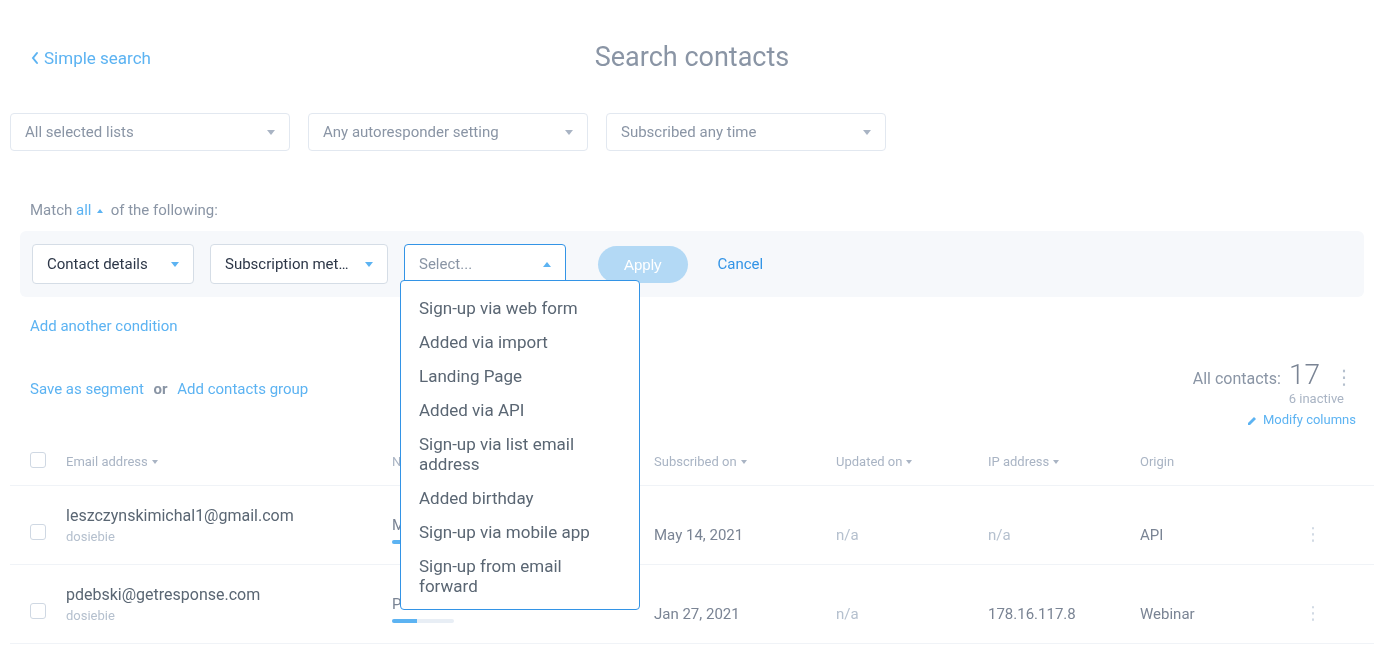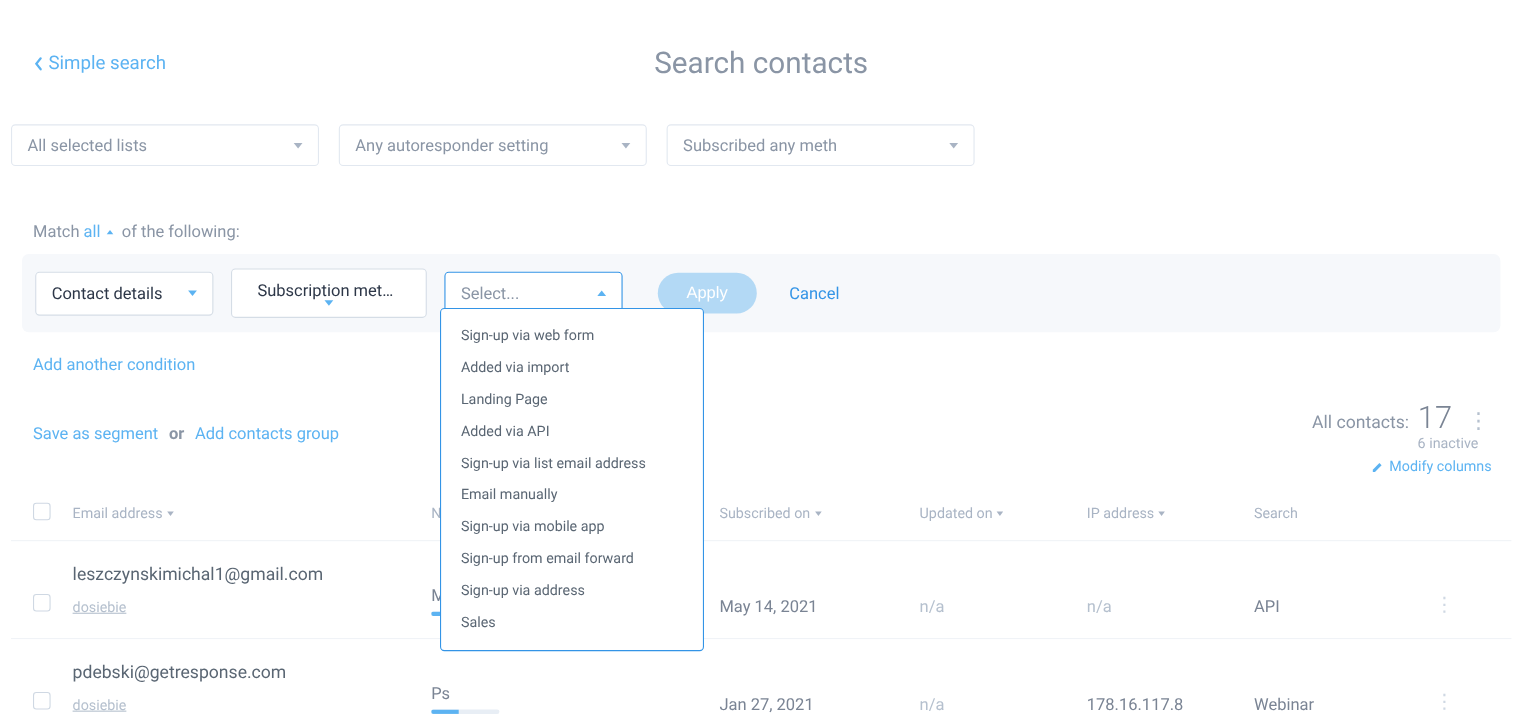--- a/index.html
+++ b/index.html
@@ -9,21 +9,21 @@
 .back-link svg { margin-right: 4px; }
 .page-title { text-align: center; font-size: 27px; color: #8a95a5; font-weight: 400; margin-top: -28px; }
 .filter-row { display: flex; gap: 18px; margin-top: 40px; }
 .dropdown { display: flex; align-items: center; justify-content: space-between; border: 1px solid #e2e8f0; border-radius: 4px; padding: 9px 14px; font-size: 15px; color: #8a95a5; background: #fff; cursor: pointer; min-width: 280px; }
 .dropdown .caret { width: 0; height: 0; border-left: 4px solid transparent; border-right: 4px solid transparent; border-top: 5px solid #a9b4c4; }
 .match-row { margin: 50px 0 0 20px; font-size: 15px; color: #8a95a5; }
 .match-row .all { color: #5cb3f2; cursor: pointer; }
 .match-row .mini-caret { display: inline-block; width: 0; height: 0; border-left: 3px solid transparent; border-right: 3px solid transparent; border-bottom: 4px solid #5cb3f2; margin-left: 2px; vertical-align: middle; }
 .condition-bar { display: flex; align-items: center; gap: 16px; background: #f6f8fb; border-radius: 6px; padding: 13px 12px; margin: 12px 10px 0 10px; }
 .cond-dd { display: flex; align-items: center; justify-content: space-between; border: 1px solid #d5dde6; background: #fff; border-radius: 4px; padding: 10px 14px; font-size: 15px; color: #2d3748; cursor: pointer; width: 162px; }
-.cond-dd.wide { width: 178px; flex-direction: column; }
+.cond-dd.wide { width: 178px; }
 .cond-dd .caret-blue { width: 0; height: 0; border-left: 4px solid transparent; border-right: 4px solid transparent; border-top: 5px solid #5cb3f2; }
 .cond-dd .caret-up { border-top: none; border-bottom: 5px solid #5cb3f2; }
 .cond-dd.active { border: 1px solid #3394e6; }
 .cond-dd .placeholder { color: #8a95a5; }
 .apply-btn { background: #b3d9f5; color: #fff; border: none; border-radius: 22px; padding: 10px 26px; font-size: 15px; cursor: pointer; margin-left: 16px; }
 .cancel-link { color: #3394e6; font-size: 15px; cursor: pointer; margin-left: 14px; }
 .add-cond { color: #5cb3f2; font-size: 15px; margin: 20px 0 0 20px; cursor: pointer; display: inline-block; }
 .save-row { margin: 45px 0 0 20px; font-size: 15px; }
 .save-row .link { color: #5cb3f2; cursor: pointer; }
 .save-row .or { color: #8a95a5; margin: 0 6px; font-weight: bold; }
@@ -41,28 +41,28 @@
 .col-subscribed { width: 182px; }
 .col-updated { width: 152px; }
 .col-ip { width: 152px; }
 .col-origin { width: 152px; }
 .col-actions { width: 30px; text-align: right; }
 .th { display: inline-flex; align-items: center; gap: 4px; }
 .sort-caret { width: 0; height: 0; border-left: 3px solid transparent; border-right: 3px solid transparent; border-top: 4px solid #a9b4c4; }
 .checkbox { width: 16px; height: 16px; border: 1.5px solid #cfd8e3; border-radius: 3px; display: inline-block; }
 .row { display: flex; align-items: flex-end; padding: 20px; border-bottom: 1px solid #f0f3f7; }
 .row .email-main { font-size: 16px; color: #5a6673; }
-.row .email-sub { font-size: 13px; color: #b5c0ce; margin-top: 14px; text-decoration: underline; }
+.row .email-sub { font-size: 13px; color: #b5c0ce; margin-top: 4px; }
 .row .cell { font-size: 15px; color: #7a8494; }
 .row .na { color: #b5c0ce; }
 .row .row-actions { color: #cfd8e3; font-size: 18px; cursor: pointer; }
 .progress-bar { width: 62px; height: 4px; background: #e8eef5; border-radius: 2px; margin-top: 6px; overflow: hidden; }
 .progress-bar .fill { height: 100%; background: #5cb3f2; }
 .popup { position: absolute; top: 280px; left: 400px; width: 240px; background: #fff; border: 1px solid #3394e6; border-radius: 4px; padding: 10px 0; z-index: 100; max-height: 330px; overflow: hidden; }
-.popup-item { padding: 7px 18px; font-size: 13px; color: #5a6673; cursor: pointer; }
+.popup-item { padding: 7px 18px; font-size: 17px; color: #5a6673; cursor: pointer; }
 .truncate { white-space: nowrap; overflow: hidden; text-overflow: ellipsis; max-width: 130px; display: inline-block; }
 </style>
 </head>
 <body>
 
 <div class="container">
   <a class="back-link">
     <svg width="10" height="14" viewBox="0 0 10 14">
         <path d="M7 2 L3 7 L7 12" stroke="#5cb3f2" stroke-width="2" fill="none" stroke-linecap="round"></path>
       </svg>
@@ -73,21 +73,21 @@
   <div class="filter-row">
     <div class="dropdown">
       <span>All selected lists</span>
       <span class="caret"></span>
     </div>
     <div class="dropdown">
       <span>Any autoresponder setting</span>
       <span class="caret"></span>
     </div>
     <div class="dropdown">
-      <span>Subscribed any meth</span>
+      <span>Subscribed any time</span>
       <span class="caret"></span>
     </div>
   </div>
 
   <div class="match-row">
     <span>Match</span>
     <span class="all">all</span>
     <span class="mini-caret"></span>
     &nbsp;<span>of the following:</span>
   </div>
@@ -145,21 +145,21 @@
       </div>
     <div class="col-updated th">
         <span>Updated on</span>
         <span class="sort-caret"></span>
       </div>
     <div class="col-ip th">
         <span>IP address</span>
         <span class="sort-caret"></span>
       </div>
     <div class="col-origin th">
-        <span>Search</span>
+        <span>Origin</span>
       </div>
   </div>
 
   <div id="rows-container">
       <div class="row">
     <div class="col-check"><span class="checkbox"></span></div>
     <div class="col-email">
       <div class="email-main">leszczynskimichal1@gmail.com</div>
       <div class="email-sub">dosiebie</div>
     </div>
@@ -196,19 +196,19 @@
     </div>
 </div>
 
 <div class="popup">
   <div id="popup-items">
       <div class="popup-item">Sign-up via web form</div>
       <div class="popup-item">Added via import</div>
       <div class="popup-item">Landing Page</div>
       <div class="popup-item">Added via API</div>
       <div class="popup-item">Sign-up via list email address</div>
-      <div class="popup-item">Email manually</div>
+      <div class="popup-item">Added birthday</div>
       <div class="popup-item">Sign-up via mobile app</div>
       <div class="popup-item">Sign-up from email forward</div>
       <div class="popup-item">Sign-up via address</div>
       <div class="popup-item">Sales</div>
     </div>
 </div>
 
 </body></html>

